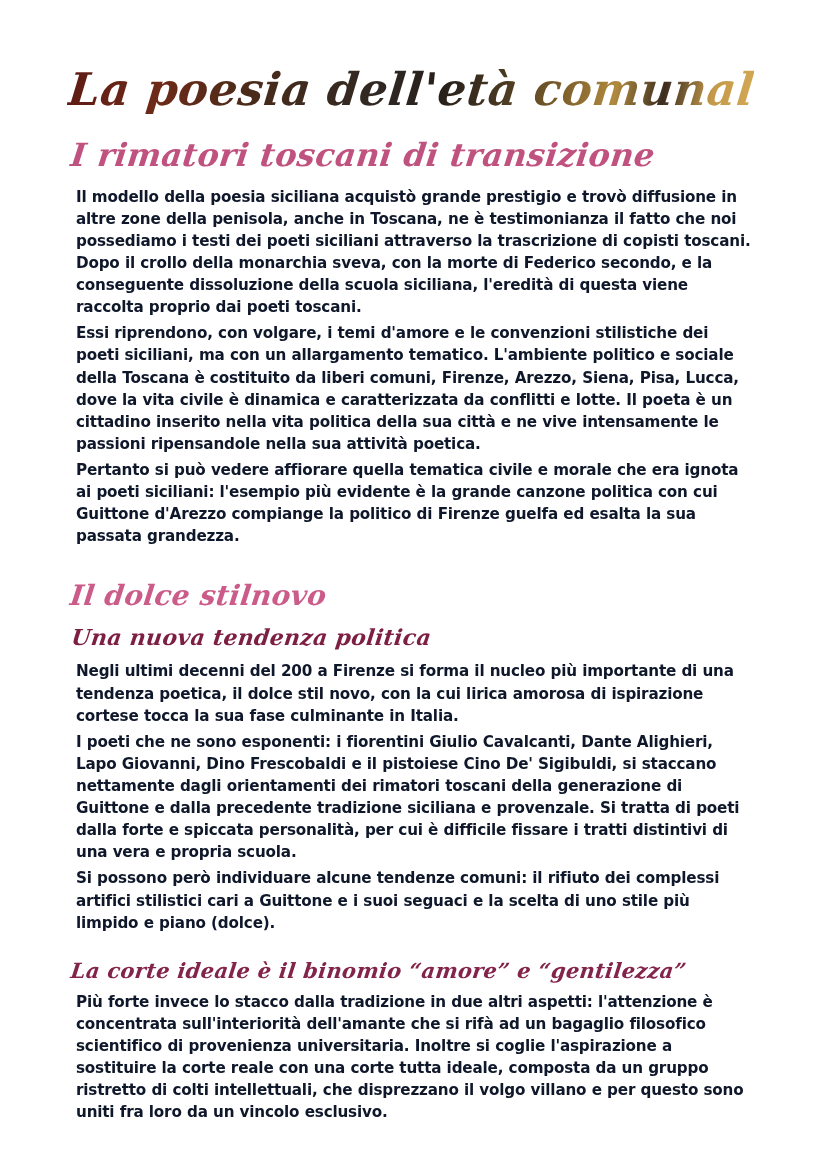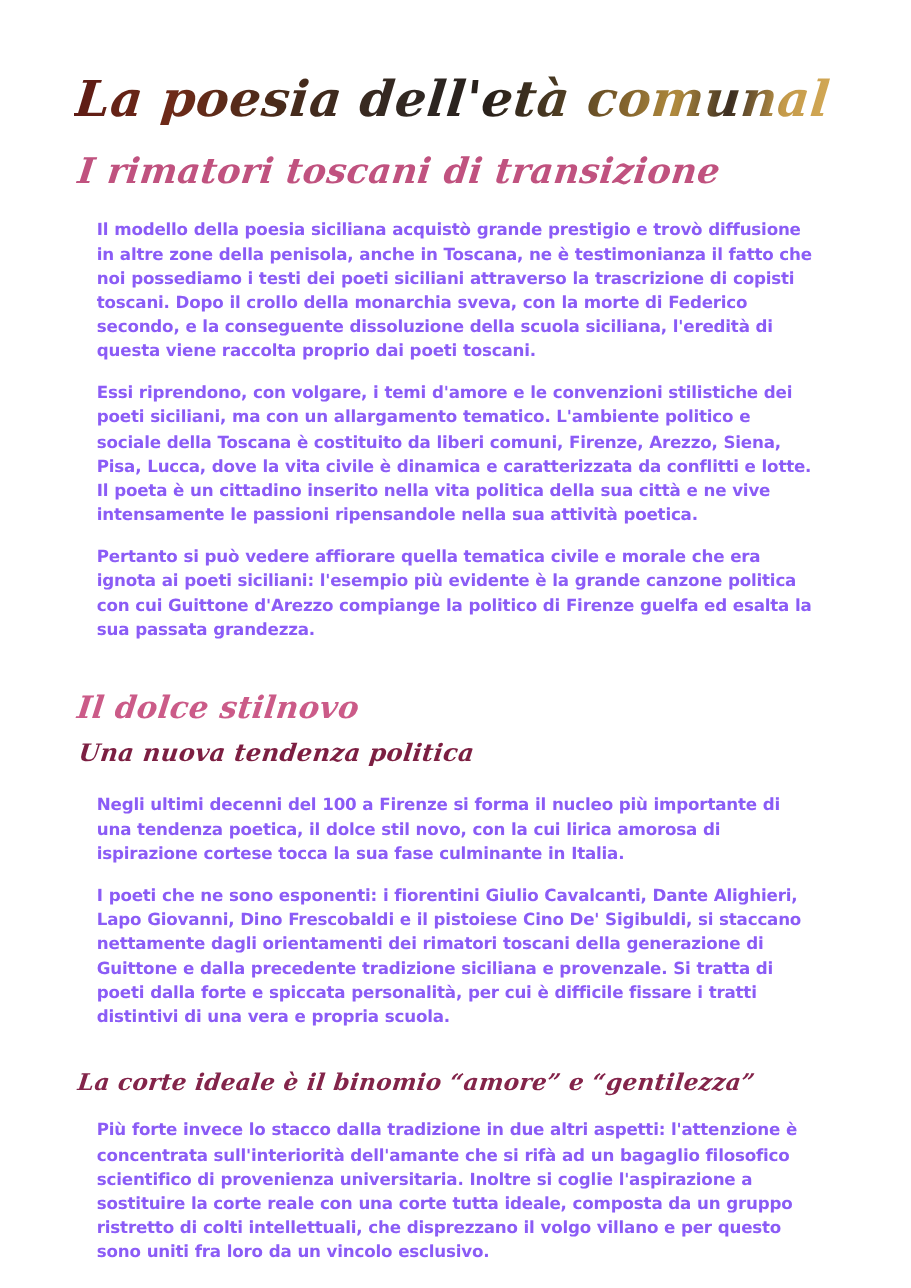--- a/index.html
+++ b/index.html
@@ -92,26 +92,26 @@
 
   .h-level2-wide {
     font-size: 21px;
     color: #83244a;
     padding-top: 20px;
     padding-bottom: 4px;
   }
 
   
   .body-block {
-    margin: 16px;
+    margin: 4px;
     font-family: "DejaVu Sans", sans-serif;
     font-weight: 600;
     font-size: 15.2px;
     line-height: 1.455;
-    color: #8b5cf6;
+    color: #0f172a;
     letter-spacing: -0.18px;
     word-spacing: 0.2px;
     text-align: left;
     max-width: 686px;
   }
 
   .body-block + .body-block {
     margin-top: 0px;
   }
 </style>
@@ -127,23 +127,24 @@
   <p class="body-block">Il modello della poesia siciliana acquistò grande prestigio e trovò diffusione in altre zone della penisola, anche in Toscana, ne è testimonianza il fatto che noi possediamo i testi dei poeti siciliani attraverso la trascrizione di copisti toscani. Dopo il crollo della monarchia sveva, con la morte di Federico secondo, e la conseguente dissoluzione della scuola siciliana, l'eredità di questa viene raccolta proprio dai poeti toscani.</p>
 
   <p class="body-block">Essi riprendono, con volgare, i temi d'amore e le convenzioni stilistiche dei poeti siciliani, ma con un allargamento tematico. L'ambiente politico e sociale della Toscana è costituito da liberi comuni, Firenze, Arezzo, Siena, Pisa, Lucca, dove la vita civile è dinamica e caratterizzata da conflitti e lotte. Il poeta è un cittadino inserito nella vita politica della sua città e ne vive intensamente le passioni ripensandole nella sua attività poetica.</p>
 
   <p class="body-block">Pertanto si può vedere affiorare quella tematica civile e morale che era ignota ai poeti siciliani: l'esempio più evidente è la grande canzone politica con cui Guittone d'Arezzo compiange la politico di Firenze guelfa ed esalta la sua passata grandezza.</p>
 
   <h2 class="h-section h-level1-alt">Il dolce stilnovo</h2>
 
   <h3 class="h-section h-level2">Una nuova tendenza politica</h3>
 
-  <p class="body-block">Negli ultimi decenni del 100 a Firenze si forma il nucleo più importante di una tendenza poetica, il dolce stil novo, con la cui lirica amorosa di ispirazione cortese tocca la sua fase culminante in Italia.</p>
+  <p class="body-block">Negli ultimi decenni del 200 a Firenze si forma il nucleo più importante di una tendenza poetica, il dolce stil novo, con la cui lirica amorosa di ispirazione cortese tocca la sua fase culminante in Italia.</p>
 
   <p class="body-block">I poeti che ne sono esponenti: i fiorentini Giulio Cavalcanti, Dante Alighieri, Lapo Giovanni, Dino Frescobaldi e il pistoiese Cino De' Sigibuldi, si staccano nettamente dagli orientamenti dei rimatori toscani della generazione di Guittone e dalla precedente tradizione siciliana e provenzale. Si tratta di poeti dalla forte e spiccata personalità, per cui è difficile fissare i tratti distintivi di una vera e propria scuola.</p>
 
+  <p class="body-block">Si possono però individuare alcune tendenze comuni: il rifiuto dei complessi artifici stilistici cari a Guittone e i suoi seguaci e la scelta di uno stile più limpido e piano (dolce).</p>
 
 
   <h3 class="h-section h-level2-wide">La corte ideale è il binomio “amore” e “gentilezza”</h3>
 
   <p class="body-block">Più forte invece lo stacco dalla tradizione in due altri aspetti: l'attenzione è concentrata sull'interiorità dell'amante che si rifà ad un bagaglio filosofico scientifico di provenienza universitaria. Inoltre si coglie l'aspirazione a sostituire la corte reale con una corte tutta ideale, composta da un gruppo ristretto di colti intellettuali, che disprezzano il volgo villano e per questo sono uniti fra loro da un vincolo esclusivo.</p>
 
 </div>
 
 </body></html>

